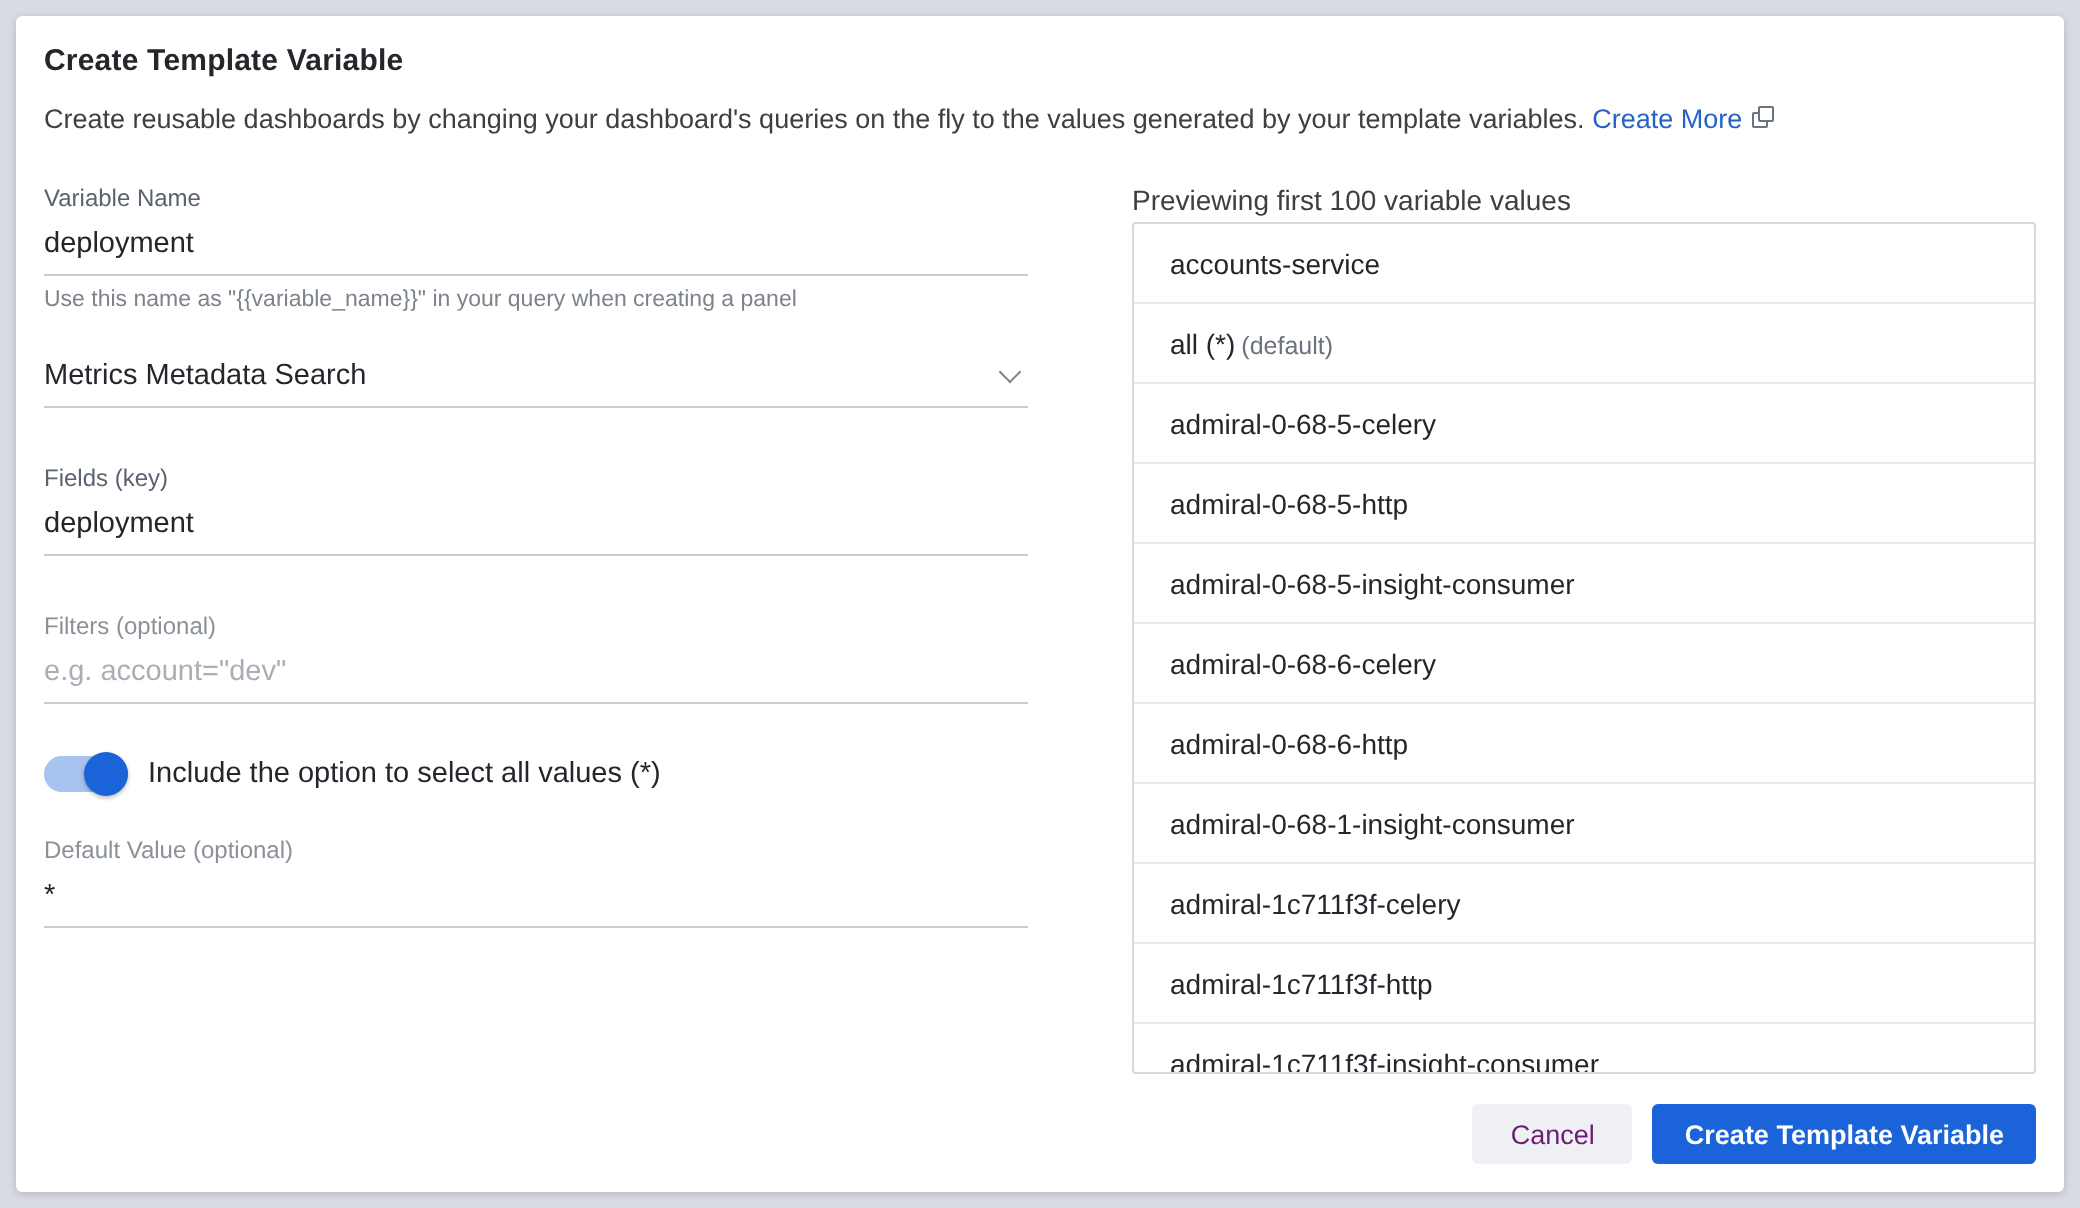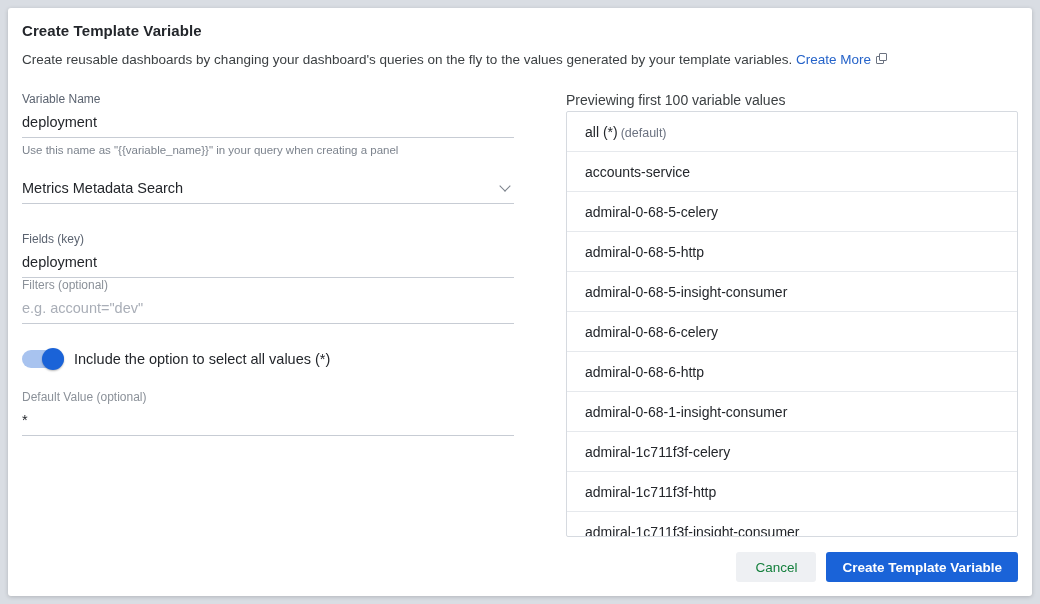--- a/index.html
+++ b/index.html
@@ -233,21 +233,21 @@
     font-family: "Liberation Sans", sans-serif;
     font-size: 13.5px;
     border-radius: 3px;
     cursor: pointer;
     border: none;
     height: 30px;
     padding: 0 16px;
   }
   .btn-cancel {
     background: #eef0f3;
-    color: #15803d;
+    color: #701a75;
     min-width: 80px;
     margin-right: 10px;
   }
   .btn-primary {
     background: #1a63d8;
     color: #ffffff;
     font-weight: bold;
     min-width: 160px;
   }
 </style>
@@ -276,21 +276,21 @@
         <input class="field-input" type="text" readonly="" value="Metrics Metadata Search" style="">
         <span class="select-chevron"></span>
       </div>
     </div>
 
     <div class="field" style="margin-top:28px;">
       <div class="field-label">Fields (key)</div>
       <input class="field-input" type="text" value="deployment" style="">
     </div>
 
-    <div class="field" style="">
+    <div class="field" style="margin-top:28px;">
       <div class="field-label muted">Filters (optional)</div>
       <input class="field-input" type="text" placeholder="e.g. account=&quot;dev&quot;" style="">
     </div>
 
     <div class="toggle-row">
       <div class="toggle">
         <div class="knob"></div>
       </div>
       <div class="toggle-label">Include the option to select all values (*)</div>
     </div>
@@ -299,24 +299,24 @@
       <div class="field-label muted">Default Value (optional)</div>
       <input class="field-input" type="text" value="*" style="">
     </div>
 
   </div>
 
   <div class="preview-col">
     <div class="preview-title">Previewing first 100 variable values</div>
     <div class="preview-list">
       <div class="preview-item">
+        <span>accounts-service</span>
+      </div>
+      <div class="preview-item">
         <span>all (*)</span><span class="default-tag">(default)</span>
-      </div>
-      <div class="preview-item">
-        <span>accounts-service</span>
       </div>
       <div class="preview-item">
         <span>admiral-0-68-5-celery</span>
       </div>
       <div class="preview-item">
         <span>admiral-0-68-5-http</span>
       </div>
       <div class="preview-item">
         <span>admiral-0-68-5-insight-consumer</span>
       </div>

